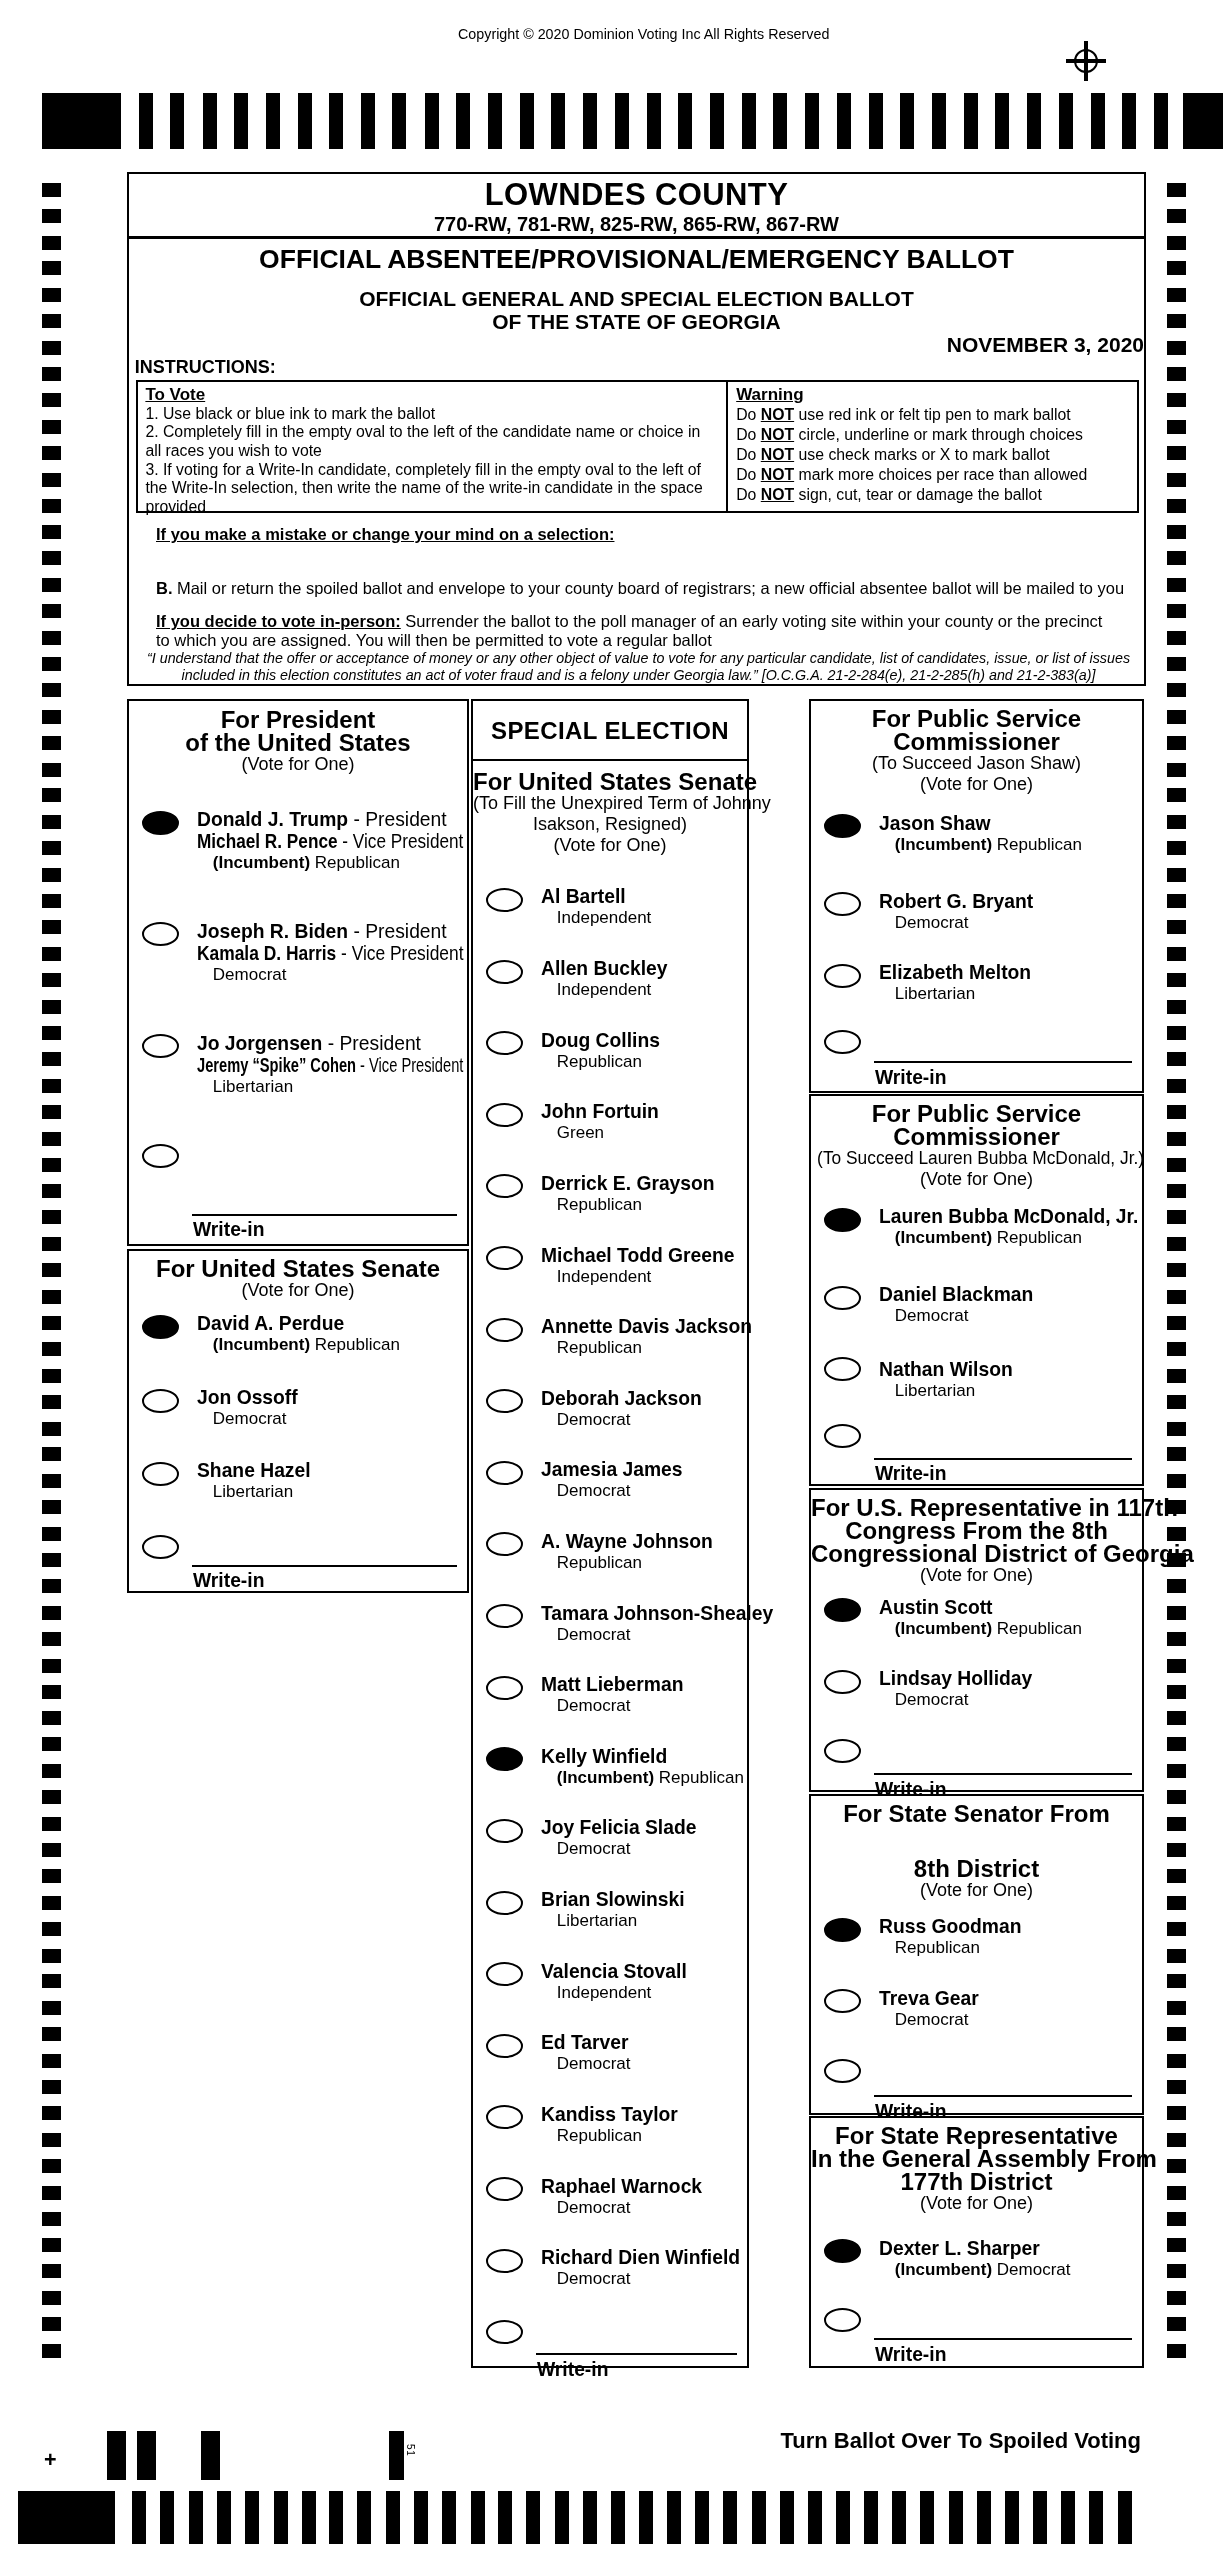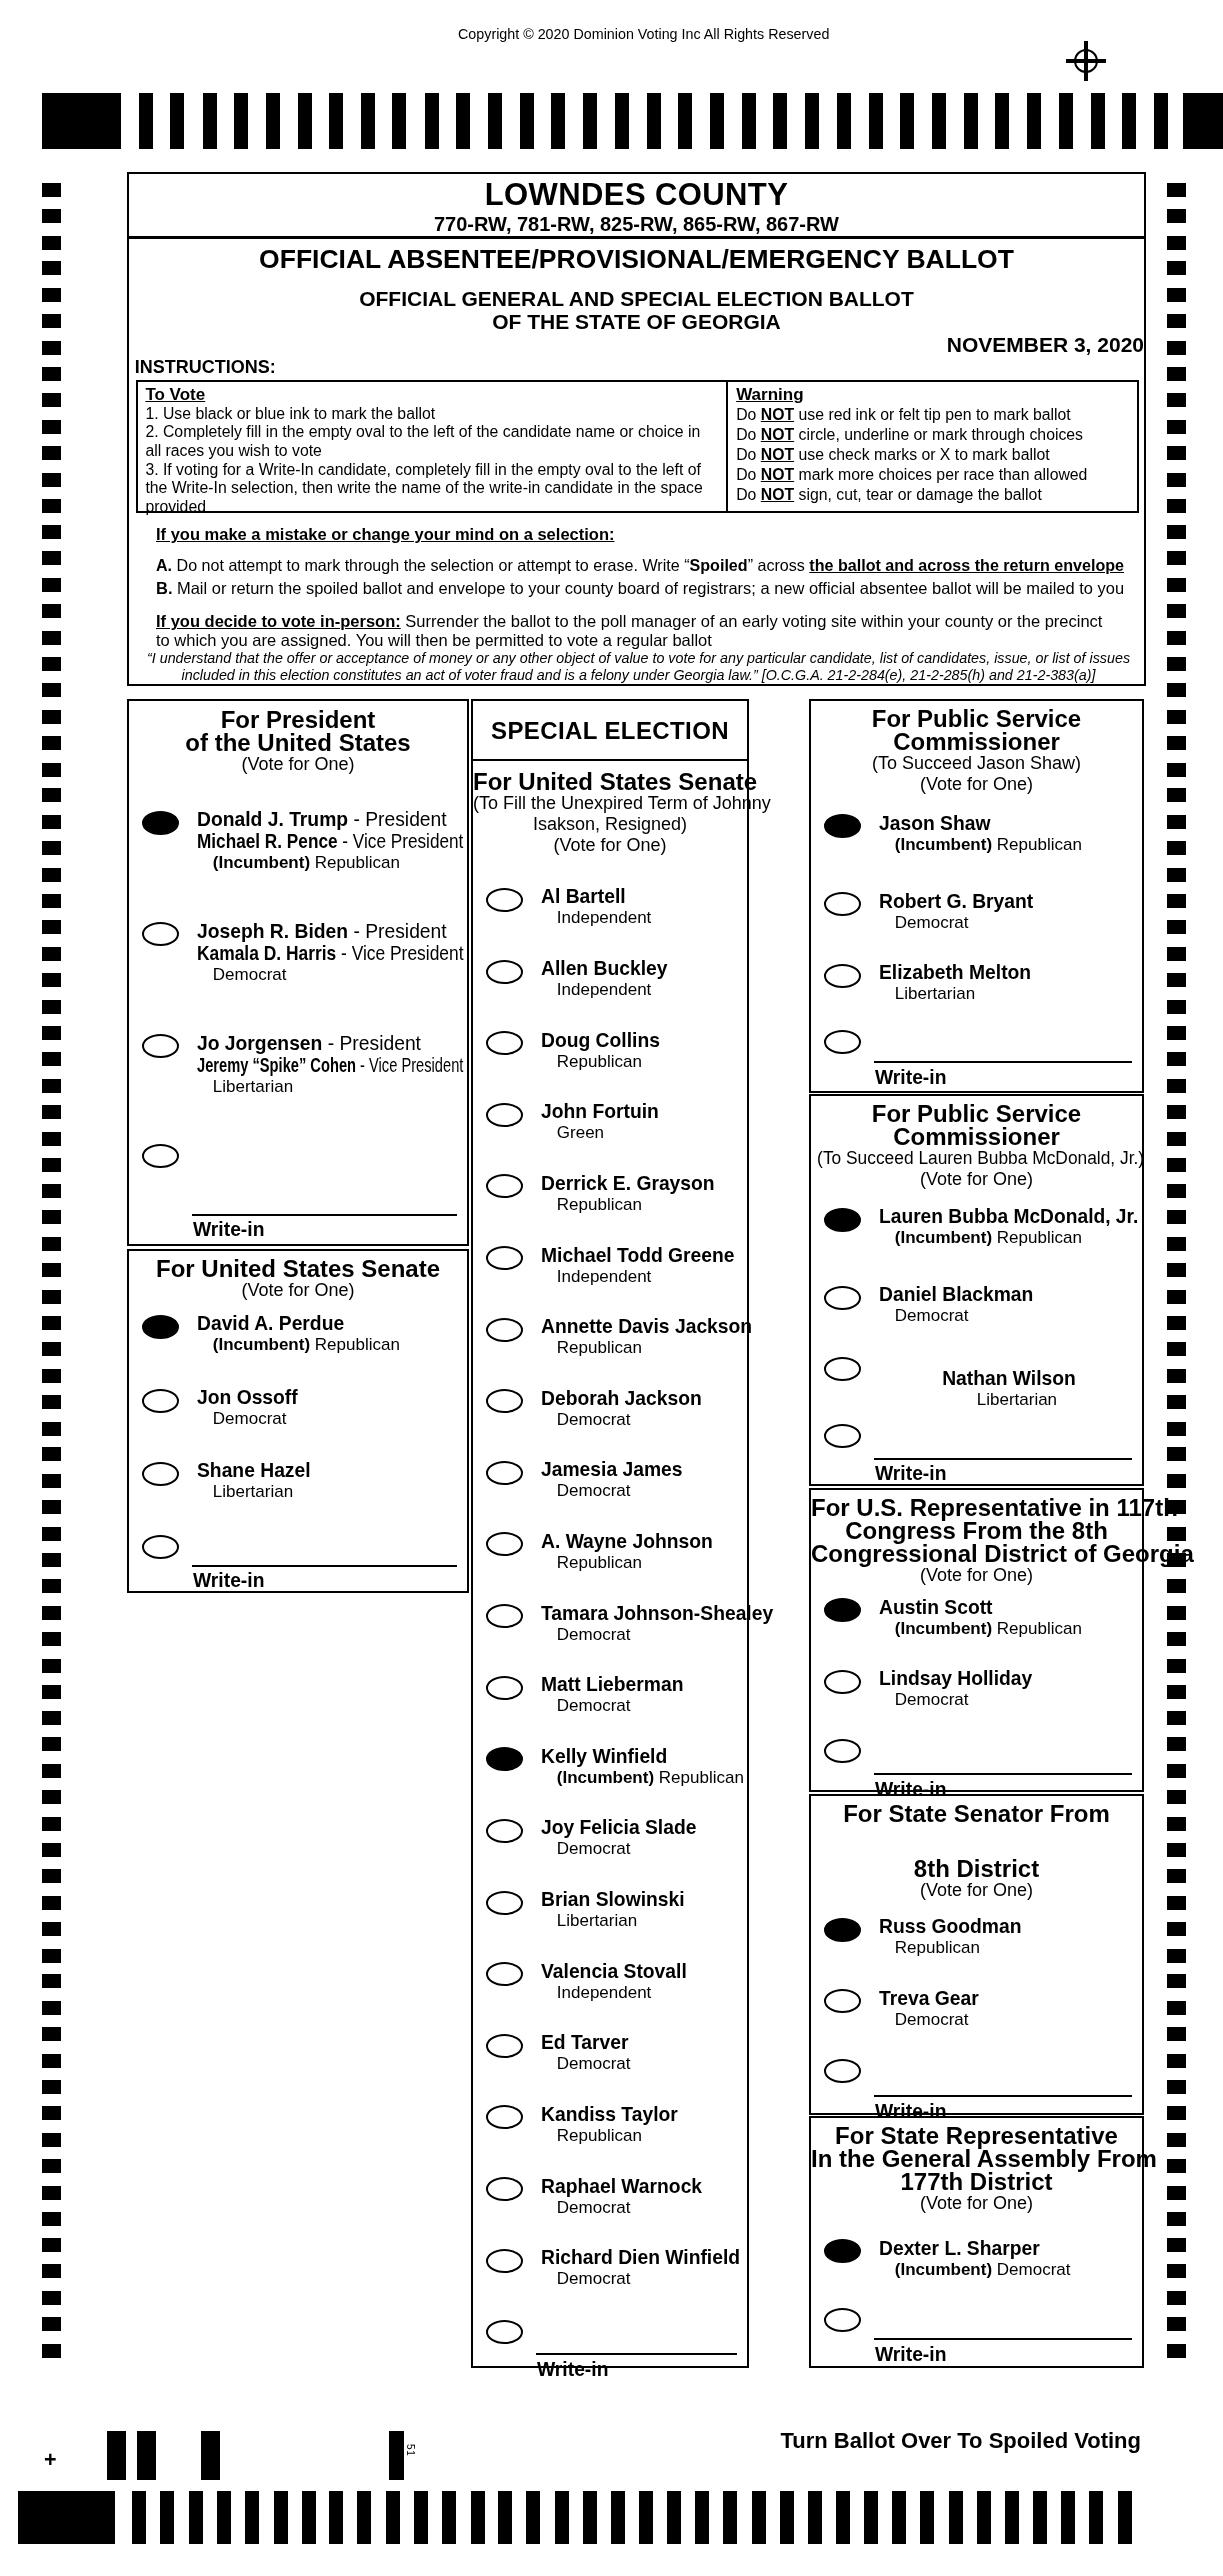--- a/index.html
+++ b/index.html
@@ -344,21 +344,20 @@
             <div class="warn-item"><span class="fit">Do <b><u>NOT</u></b> use red ink or felt tip pen to mark ballot</span></div>
             <div class="warn-item"><span class="fit">Do <b><u>NOT</u></b> circle, underline or mark through choices</span></div>
             <div class="warn-item"><span class="fit">Do <b><u>NOT</u></b> use check marks or X to mark ballot</span></div>
             <div class="warn-item"><span class="fit">Do <b><u>NOT</u></b> mark more choices per race than allowed</span></div>
             <div class="warn-item"><span class="fit">Do <b><u>NOT</u></b> sign, cut, tear or damage the ballot</span></div>
           </div>
       </div>
     </div>
 
     <div class="mistake-line" style="top:351px; font-weight:bold; text-decoration:underline;">If you make a mistake or change your mind on a selection:</div>
-    <div class="mistake-line" style="top:382px;" id="mistake-a"><span class="fit" style="transform: scaleX(0.975);"><b>A.</b> Do not attempt to mark through the selection or attempt to erase.  Write “<b>Spoiled</b>” across <b><u>the ballot and across the return envelope</u></b></span></div>
     <div class="mistake-line" style="top:405px;" id="mistake-b"><span class="fit" style="transform: scaleX(0.997);"><b>B.</b> Mail or return the spoiled ballot and envelope to your county board of registrars; a new official absentee ballot will be mailed to you</span></div>
     <div class="mistake-wrap" style="top:438px;" id="in-person"><b><u>If you decide to vote in-person:</u></b>  Surrender the ballot to the poll manager of an early voting site within your county or the precinct to which you are assigned.  You will then be permitted to vote a regular ballot</div>
     <div class="disclaimer" style="top:476px;">“I understand that the offer or acceptance of money or any other object of value to vote for any particular candidate, list of candidates, issue, or list of issues included in this election constitutes an act of voter fraud and is a felony under Georgia law.” [O.C.G.A. 21-2-284(e), 21-2-285(h) and 21-2-383(a)]</div>
   </div>
 
   <div class="plus" style="left:44px; top:2448px;">+</div>
   <div class="mark" style="left:107px; top:2431px; width:18.6px; height:49px;"></div>
   <div class="mark" style="left:137px; top:2431px; width:18.6px; height:49px;"></div>
   <div class="mark" style="left:201px; top:2431px; width:18.6px; height:49px;"></div>
   <div class="mark" style="left:389px; top:2431px; width:15px; height:49px;"></div>
@@ -566,21 +565,21 @@
       <div class="cand-text" style="left: 68px; top: 110px; width: 260px;">
         <div class="cand-line"><span class="fit" style="transform: scaleX(0.996);"><b>Lauren Bubba McDonald, Jr.</b></span></div>
         <div class="cand-party"><span class="fit"><b>(Incumbent)</b> Republican</span></div>
       </div>
       <div class="oval" style="left: 13px; top: 190px;"></div>
       <div class="cand-text" style="left: 68px; top: 188px; width: 260px;">
         <div class="cand-line"><span class="fit"><b>Daniel Blackman</b></span></div>
         <div class="cand-party"><span class="fit">Democrat</span></div>
       </div>
       <div class="oval" style="left: 13px; top: 261px;"></div>
-      <div class="cand-text" style="left: 68px; top: 272px; width: 260px; text-align: center;">
+      <div class="cand-text" style="left: 68px; top: 263px; width: 260px;">
         <div class="cand-line"><span class="fit"><b>Nathan Wilson</b></span></div>
         <div class="cand-party"><span class="fit">Libertarian</span></div>
       </div>
       <div class="oval" style="left: 13px; top: 328px;"></div>
       <div class="writein-line" style="left: 63px; right: 10px; top: 362px;"></div>
       <div class="writein-label" style="left: 64px; top: 367px;">Write-in</div>
     </div>
     <div class="contest-box" style="left: 809px; top: 1488px; width: 335px; height: 304px;">
       <div class="contest-title" style="top: 5.7px;">
         <div class="ct-line" style="text-align: center;"><span class="fit center">For U.S. Representative in 117th</span></div>

